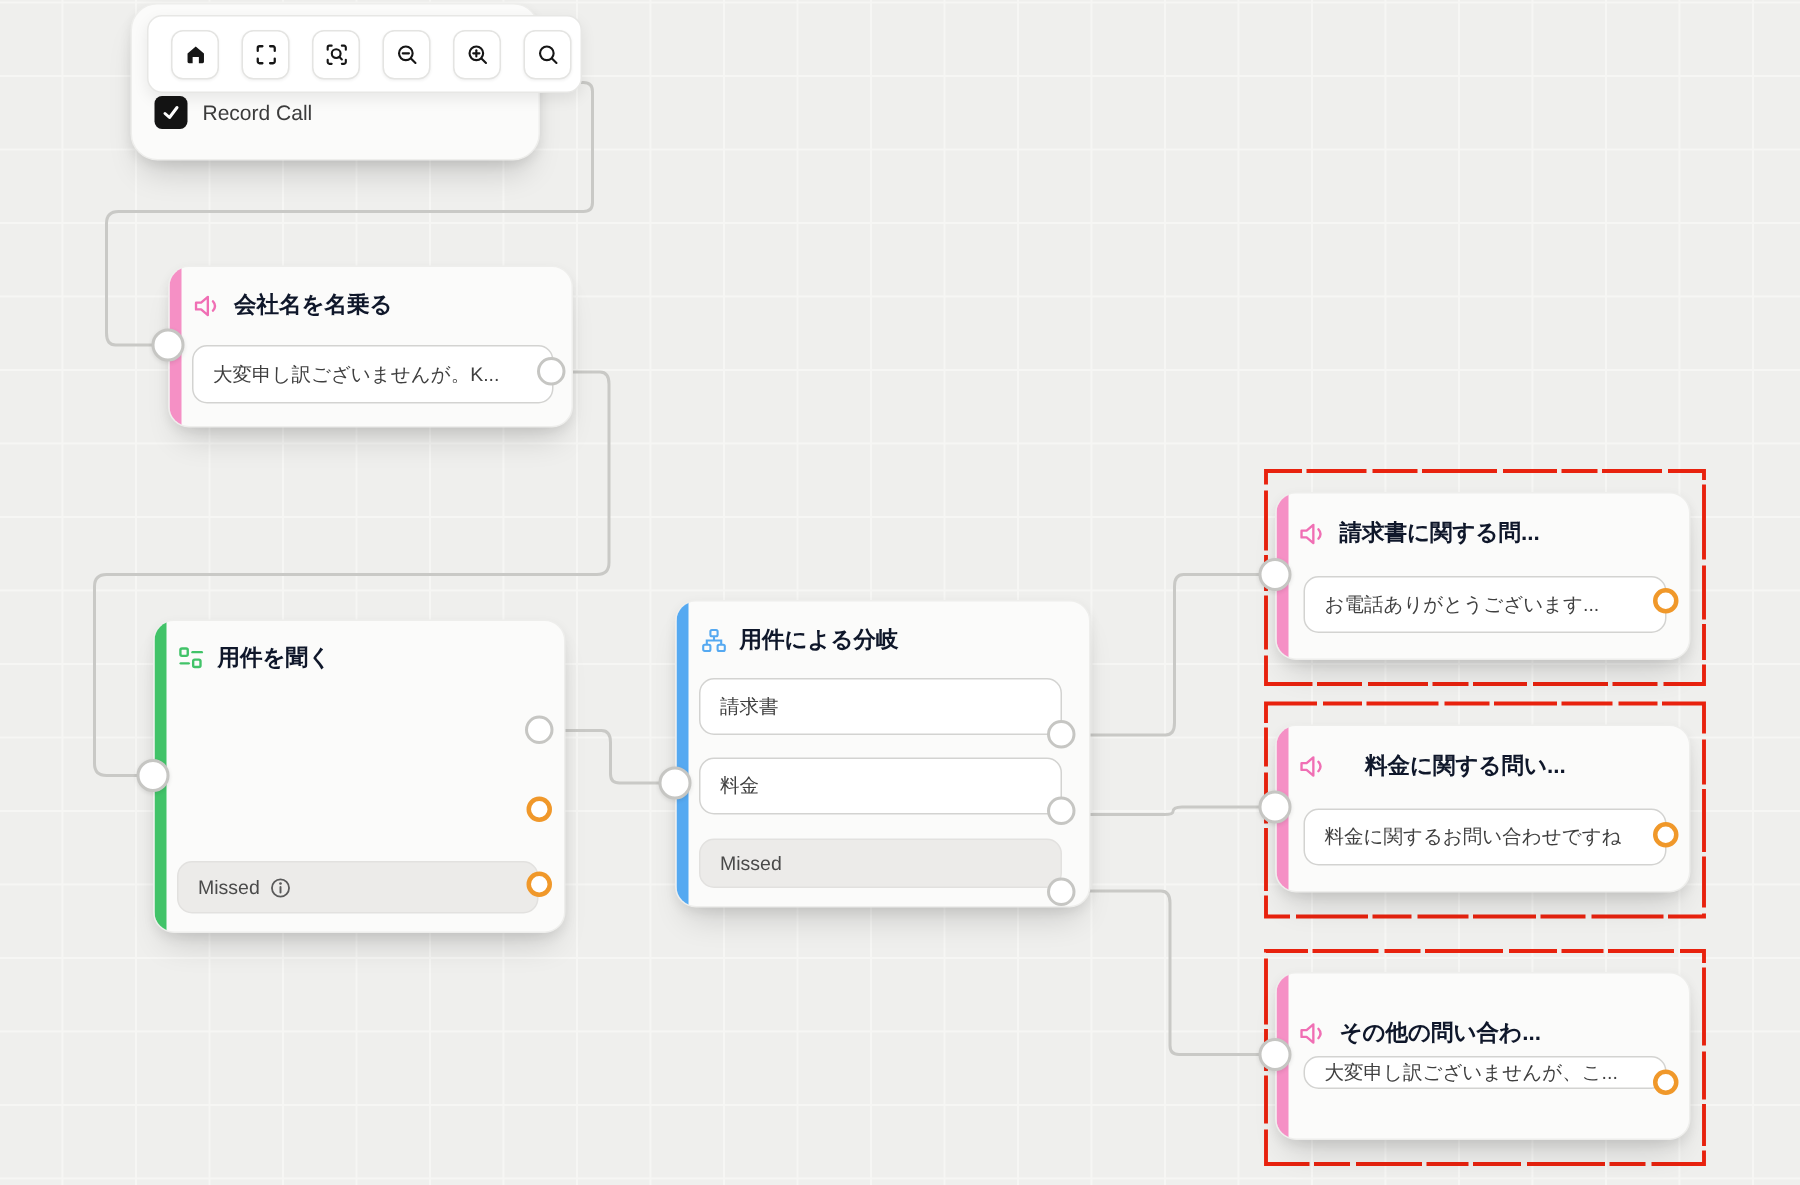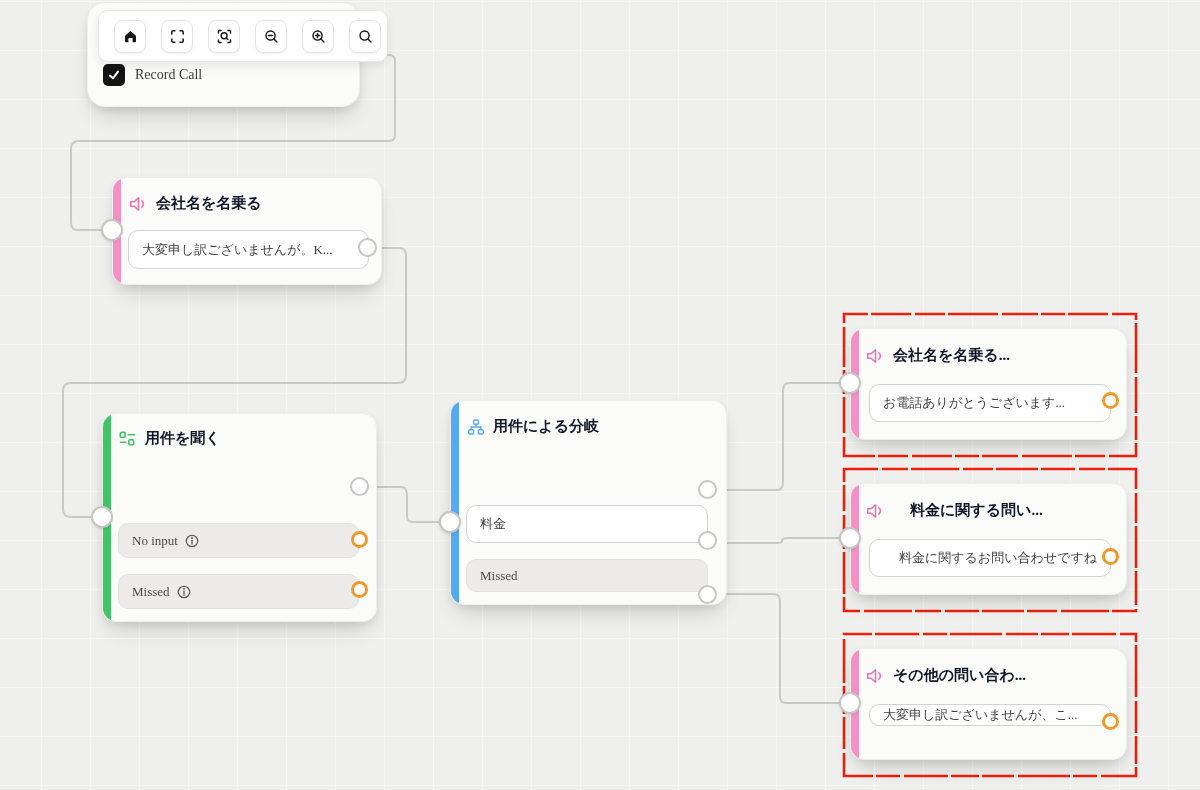--- a/index.html
+++ b/index.html
@@ -1,18 +1,18 @@
 <!DOCTYPE html>
 <html><head>
 <meta charset="utf-8">
 <style>
   html,body{margin:0;padding:0;}
   .canvas{
     position:relative;width:1200px;height:790px;overflow:hidden;
-    font-family:Liberation Serif, serif;
+    font-family:Liberation Sans, sans-serif;
     background-color:#efefed;
     background-image:
       linear-gradient(to right,#f6f6f4 1.5px,transparent 1.5px),
       linear-gradient(to bottom,#f6f6f4 1.5px,transparent 1.5px);
     background-size:49px 49px;
     background-position:41px 1px;
   }
   svg.edge-layer{position:absolute;left:0;top:0;z-index:1;}
   .edge{fill:none;stroke:#c9c9c6;stroke-width:2;}
   .sel-rect{fill:none;stroke:#e8220e;stroke-width:2.6;}
@@ -156,28 +156,20 @@
       <svg width="17" height="17" viewBox="0 0 16 16">
         <g fill="none" stroke="#41c368" stroke-width="1.5" stroke-linecap="round">
           <rect x="1.2" y="2.2" width="4.6" height="4.6" rx="1"></rect>
           <line x1="8.8" y1="4.5" x2="14.6" y2="4.5"></line>
           <line x1="1.4" y1="11.5" x2="6.4" y2="11.5"></line>
           <rect x="9.2" y="9.2" width="4.6" height="4.6" rx="1"></rect>
         </g>
       </svg>
       <span>用件を聞く</span>
     </div>
-    <div class="nbox box-grey" style="left:15px;top:109px;width:241px;height:35px;">
-      <span>No input</span>
-      <svg class="info-ic" width="14" height="14" viewBox="0 0 14 14">
-        <circle cx="7" cy="7" r="5.7" fill="none" stroke="#5a5a5a" stroke-width="1.2"></circle>
-        <line x1="7" y1="6.3" x2="7" y2="10" stroke="#5a5a5a" stroke-width="1.3" stroke-linecap="round"></line>
-        <circle cx="7" cy="4" r="0.9" fill="#5a5a5a"></circle>
-      </svg>
-    </div>
     <div class="nbox box-grey" style="left:15px;top:160px;width:241px;height:35px;">
       <span>Missed</span>
       <svg class="info-ic" width="14" height="14" viewBox="0 0 14 14">
         <circle cx="7" cy="7" r="5.7" fill="none" stroke="#5a5a5a" stroke-width="1.2"></circle>
         <line x1="7" y1="6.3" x2="7" y2="10" stroke="#5a5a5a" stroke-width="1.3" stroke-linecap="round"></line>
         <circle cx="7" cy="4" r="0.9" fill="#5a5a5a"></circle>
       </svg>
     </div>
   </div>
 
@@ -187,59 +179,62 @@
       <svg width="16" height="16" viewBox="0 0 16 16">
         <g fill="none" stroke="#55a9f1" stroke-width="1.4">
           <rect x="5.6" y="1" width="4.8" height="4.2" rx="1"></rect>
           <rect x="0.8" y="10.8" width="4.8" height="4.2" rx="1"></rect>
           <rect x="10.4" y="10.8" width="4.8" height="4.2" rx="1"></rect>
           <path d="M8 5.2 V8 M3.2 10.8 V8 H12.8 V10.8"></path>
         </g>
       </svg>
       <span>用件による分岐</span>
     </div>
+    <div class="nbox box-white" style="left:15px;top:51px;width:242px;height:38px;">
+      <span>請求書</span>
+    </div>
     <div class="nbox box-white" style="left:15px;top:104px;width:242px;height:38px;">
       <span>料金</span>
     </div>
     <div class="nbox box-grey" style="left:15px;top:158px;width:242px;height:33px;">
       <span>Missed</span>
     </div>
   </div>
 
   <div class="node" style="left:850px;top:328px;width:275px;height:110px;">
     <div class="accent" style="background:#f590c5;"></div>
     <div class="node-title" style="left:15px;top:17px;">
       <svg width="18" height="16" viewBox="0 0 16 14">
         <path d="M1.5 5 H4.5 L8.5 1.6 V12.4 L4.5 9 H1.5 Z" fill="none" stroke="#f06fb4" stroke-width="1.4" stroke-linejoin="round"></path>
         <path d="M11.5 4.2 Q14 7 11.5 9.8" fill="none" stroke="#f06fb4" stroke-width="1.4" stroke-linecap="round"></path>
       </svg>
-      <span>会社名を名乗る...</span>
+      <span>請求書に関する問...</span>
     </div>
     <div class="nbox box-white" style="left:18px;top:55px;width:242px;height:38px;">
       <span>お電話ありがとうございます...</span>
     </div>
   </div>
 
   <div class="node" style="left:850px;top:483px;width:275px;height:110px;">
     <div class="accent" style="background:#f590c5;"></div>
     <div class="node-title" style="left:15px;top:17px;gap:26px;">
       <svg width="18" height="16" viewBox="0 0 16 14">
         <path d="M1.5 5 H4.5 L8.5 1.6 V12.4 L4.5 9 H1.5 Z" fill="none" stroke="#f06fb4" stroke-width="1.4" stroke-linejoin="round"></path>
         <path d="M11.5 4.2 Q14 7 11.5 9.8" fill="none" stroke="#f06fb4" stroke-width="1.4" stroke-linecap="round"></path>
       </svg>
       <span>料金に関する問い...</span>
     </div>
-    <div class="nbox box-white" style="left:18px;top:55px;width:242px;height:38px;justify-content:flex-end;">
+    <div class="nbox box-white" style="left:18px;top:55px;width:242px;height:38px;">
       <span>料金に関するお問い合わせですね</span>
     </div>
   </div>
 
   <div class="node" style="left:850px;top:648px;width:275px;height:110px;">
     <div class="accent" style="background:#f590c5;"></div>
-    <div class="node-title" style="left:15px;top:17px;">
+    <div class="node-title" style="left:15px;top:30px;">
       <svg width="18" height="16" viewBox="0 0 16 14">
         <path d="M1.5 5 H4.5 L8.5 1.6 V12.4 L4.5 9 H1.5 Z" fill="none" stroke="#f06fb4" stroke-width="1.4" stroke-linejoin="round"></path>
         <path d="M11.5 4.2 Q14 7 11.5 9.8" fill="none" stroke="#f06fb4" stroke-width="1.4" stroke-linecap="round"></path>
       </svg>
       <span>その他の問い合わ...</span>
     </div>
     <div class="nbox box-white" style="left:18px;top:55px;width:242px;height:22px;">
       <span>大変申し訳ございませんが、こ...</span>
     </div>
   </div>

